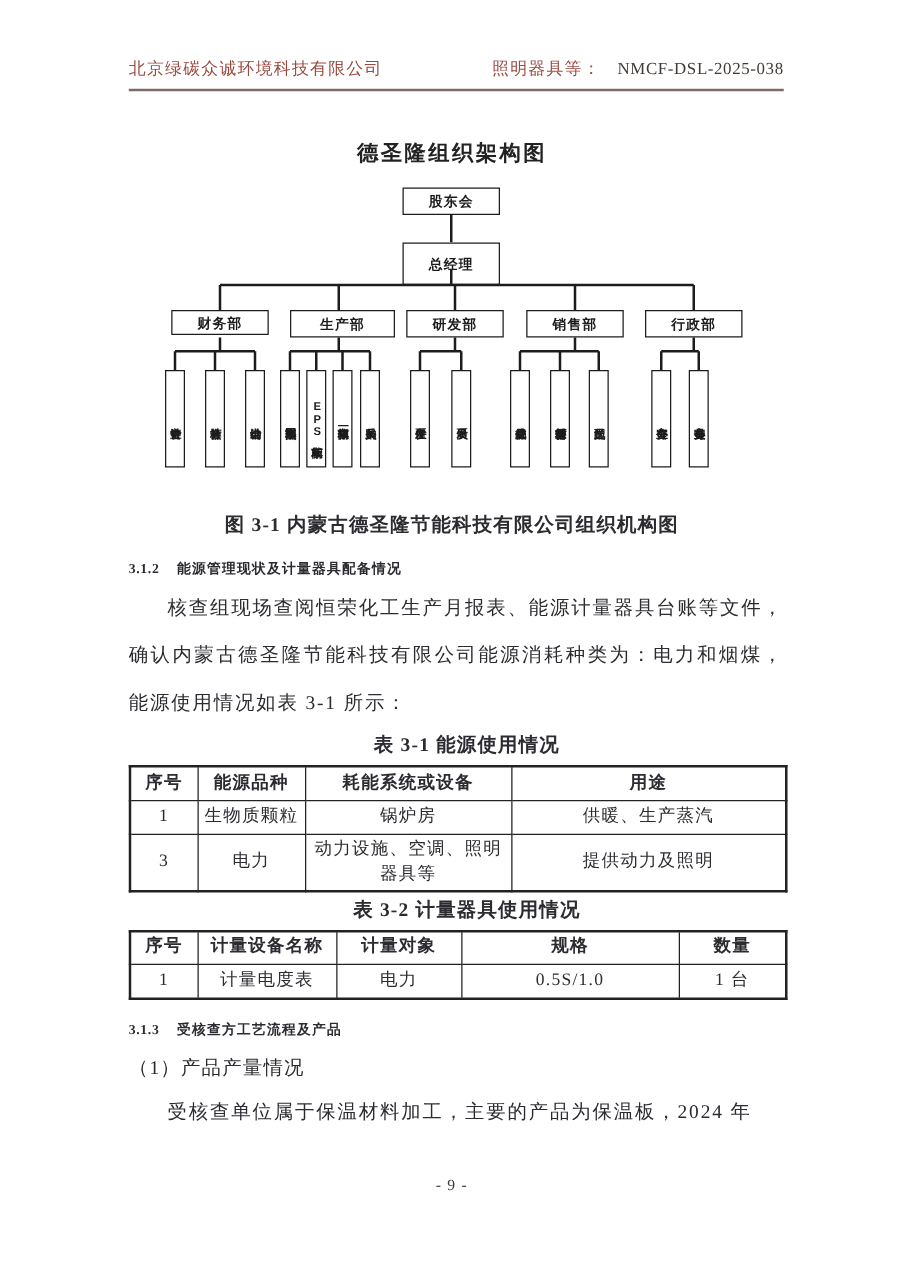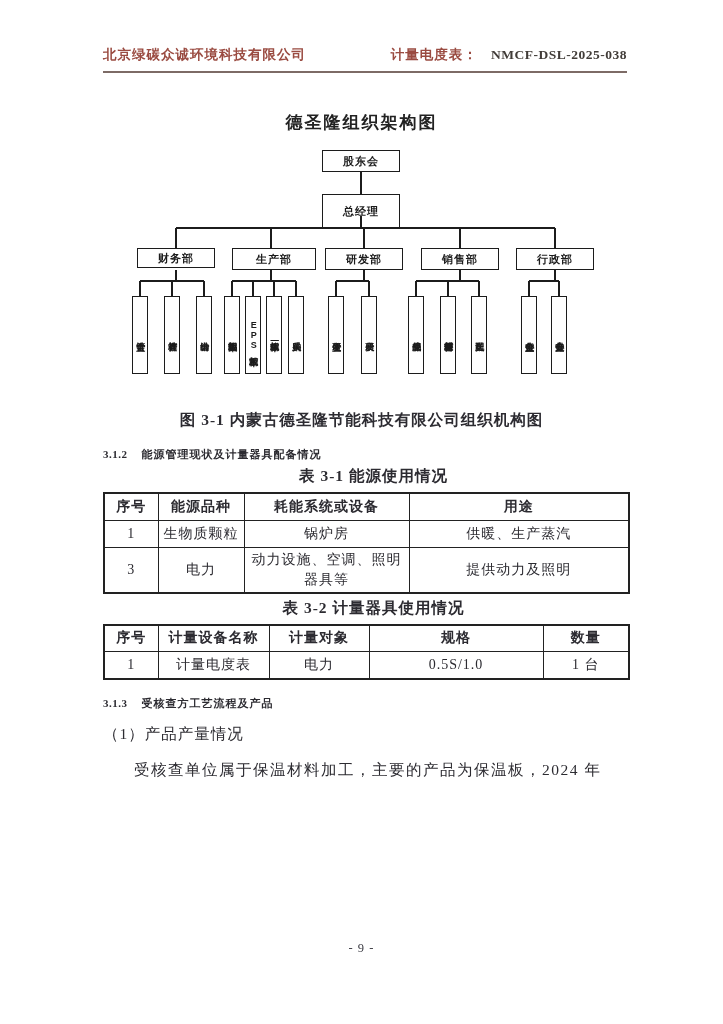--- a/index.html
+++ b/index.html
@@ -8,21 +8,20 @@
     position:relative; width:723px; height:1024px; margin:0 auto;
     background:#ffffff; overflow:hidden;
     font-family:"Liberation Serif","DejaVu Serif",serif;
     color:#2c2b31;
   }
   
   .doc-header {
     display:flex; justify-content:space-between; align-items:flex-end;
     margin:46px 96px 0 103px; padding-bottom:7px;
     border-bottom:2px solid #7d6b66;
-    font-weight:bold;
   }
   .company-name { font-size:13.5px; color:#9a4b41; letter-spacing:1px; }
   .archive { font-size:13.5px; }
   .archive .lbl { color:#9a4b41; letter-spacing:1px; }
   .archive .code { color:#413c38; margin-left:10px; letter-spacing:0.5px; }
   
   .chart-title {
     margin-top:38px; text-align:center; font-size:17px; font-weight:700;
     font-family:"Liberation Sans","DejaVu Sans",sans-serif; color:#222;
     letter-spacing:2px;
@@ -70,21 +69,21 @@
   }
 </style>
 </head>
 <body>
 
 <div class="page">
 
   <div class="doc-header">
     <span class="company-name">北京绿碳众诚环境科技有限公司</span>
     <span class="archive">
-      <span class="lbl">计量电度表：</span>
+      <span class="lbl">照明器具等：</span>
       <span class="code">NMCF-DSL-2025-038</span>
     </span>
   </div>
 
   <div class="chart-title">德圣隆组织架构图</div>
 
   <div class="org-chart" id="orgChart">
       <div class="org-box" style="left: 229px; top: 12px; width: 78px; height: 22px;">股东会</div>
       <div class="org-line" style="left: 267px; top: 34px; width: 2px; height: 22px;"></div>
       <div class="org-box" style="left: 229px; top: 56px; width: 78px; height: 34px;">总经理</div>
@@ -139,20 +138,21 @@
       <div class="org-line" style="left: 465px; top: 143px; width: 2px; height: 15px;"></div>
       <div class="org-box v" style="left: 458px; top: 158px; width: 16px; height: 78px;">办公室专员</div>
     </div>
 
   <div class="fig-caption">图 3-1 内蒙古德圣隆节能科技有限公司组织机构图</div>
 
   <div class="sec-heading">
     <span class="num">3.1.2</span><span>能源管理现状及计量器具配备情况</span>
   </div>
 
+  <div class="body-par">核查组现场查阅恒荣化工生产月报表、能源计量器具台账等文件，确认内蒙古德圣隆节能科技有限公司能源消耗种类为：电力和烟煤，能源使用情况如表 3-1 所示：</div>
 
   <div class="tbl-title">表 3-1 能源使用情况</div>
   <table class="doc-tbl" id="table31">
     <colgroup>
       <col style="width:54px">
         <col style="width:86px">
         <col style="width:165px">
         <col style="width:220px">
     </colgroup>
   <thead>

